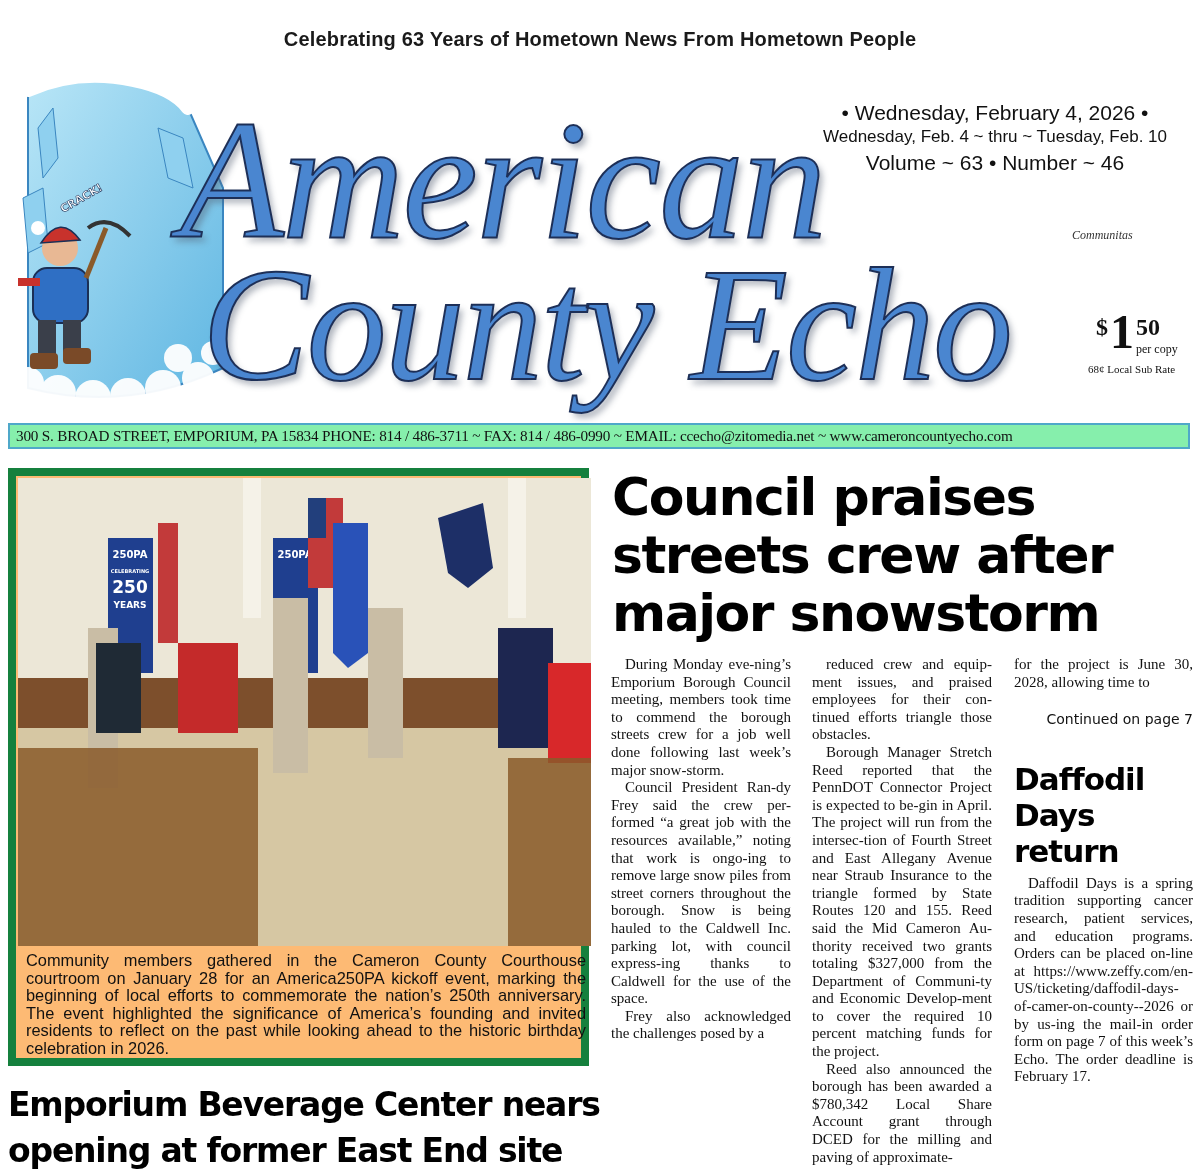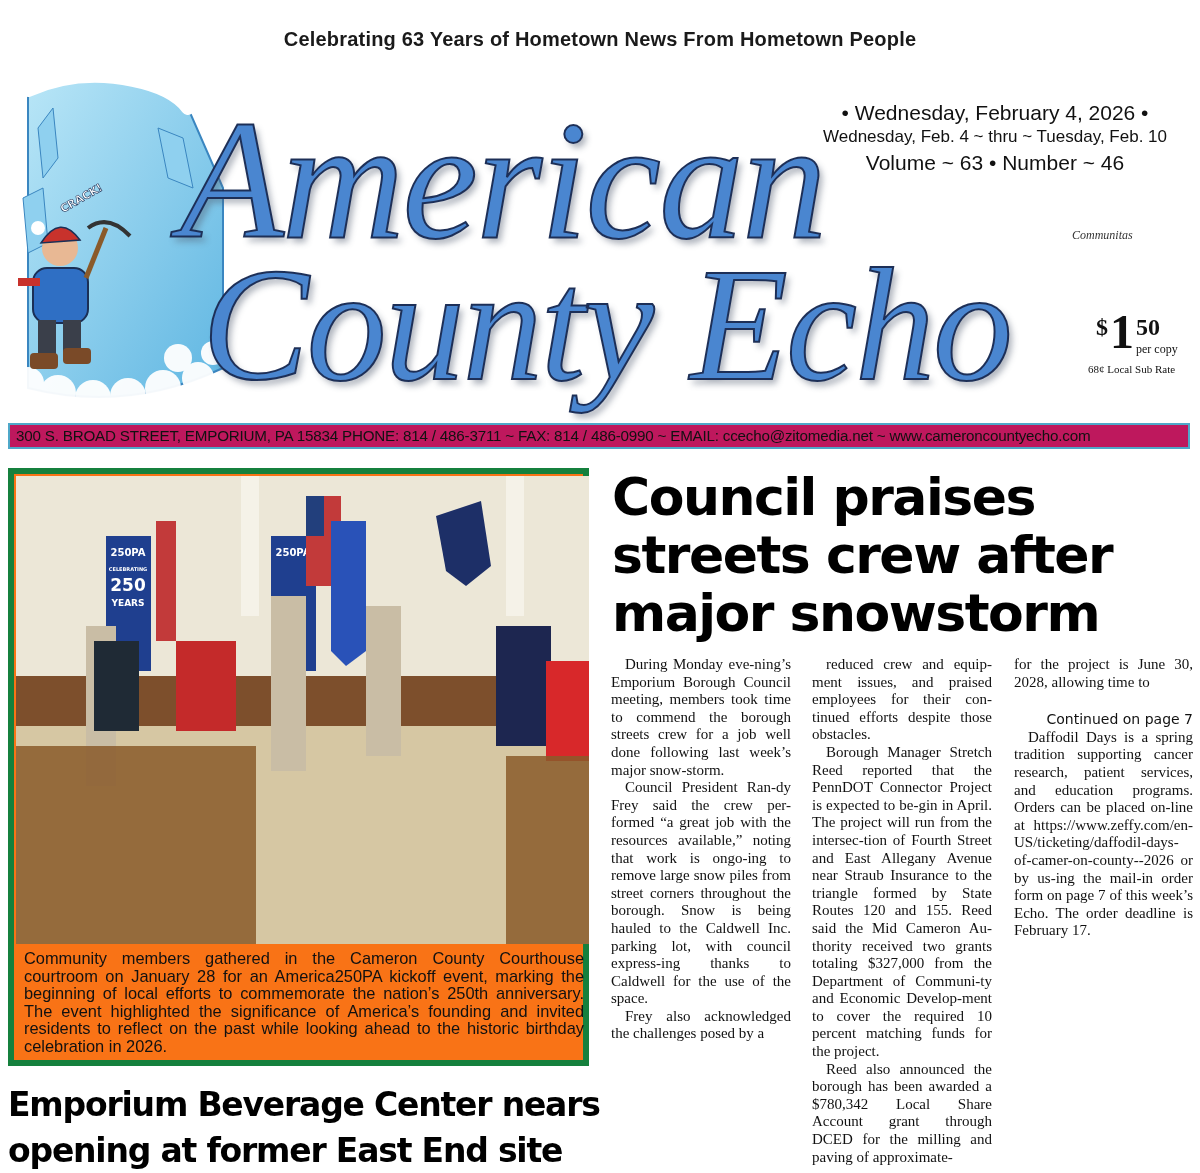--- a/index.html
+++ b/index.html
@@ -26,25 +26,25 @@
   .motto { position: absolute; left: 1072px; top: 228px; font-size: 12px; font-style: italic; color: #333; }
 
   .price { position: absolute; left: 1088px; top: 312px; width: 110px; font-family: "Liberation Serif", serif; }
   .price .dollar { position: absolute; left: 8px; top: 2px; font-size: 24px; font-weight: bold; }
   .price .big { position: absolute; left: 22px; top: -4px; font-size: 48px; font-weight: bold; line-height: 1; }
   .price .cents { position: absolute; left: 48px; top: 2px; font-size: 24px; font-weight: bold; }
   .price .per { position: absolute; left: 48px; top: 30px; font-size: 12px; }
   .price .local { position: absolute; left: 0px; top: 51px; font-size: 11px; white-space: nowrap; }
 
   .addressbar { position: absolute; left: 8px; top: 423px; width: 1182px; height: 26px;
-    background: #be185d; border: 2px solid #4fa8c9; font-family: Liberation Sans, sans-serif;
+    background: #86efac; border: 2px solid #4fa8c9; font-family: Liberation Serif, serif;
     font-size: 15.2px; line-height: 22px; padding-left: 6px; white-space: nowrap; color: #111; letter-spacing: -0.2px; }
 
   
-  .photo-box { position: absolute; left: 8px; top: 468px; width: 581px; height: 598px; border: 6px solid #15803d; background: #f97316; }
+  .photo-box { position: absolute; left: 8px; top: 468px; width: 581px; height: 598px; border: 8px solid #15803d; background: #fdba74; }
   .photo { position: absolute; left: 2px; top: 2px; width: 573px; height: 468px; overflow: hidden; background: #e9e2cd; }
   .caption { position: absolute; left: 10px; top: 476px; width: 560px; font-family: "Liberation Sans", sans-serif;
     font-size: 16.4px; line-height: 17.5px; color: #111; text-align: justify; }
 
   .headline-main { position: absolute; left: 612px; top: 468px; width: 590px; font-family: "DejaVu Sans", sans-serif;
     font-weight: bold; font-size: 52px; line-height: 58px; letter-spacing: -1.5px; color: #000; }
 
   .col { position: absolute; font-family: "Liberation Serif", serif; font-size: 15px; line-height: 17.6px;
     text-align: justify; color: #111; hyphens: manual; }
   .col p { text-indent: 14px; }
@@ -167,28 +167,29 @@
 
 <div class="headline-main">Council praises streets crew after major snowstorm</div>
 
 <div class="col col1">
   <p>During Monday eve-ning’s Emporium Borough Council meeting, members took time to commend the borough streets crew for a job well done following last week’s major snow-storm.</p>
   <p>Council President Ran-dy Frey said the crew per-formed “a great job with the resources available,” noting that work is ongo-ing to remove large snow piles from street corners throughout the borough. Snow is being hauled to the Caldwell Inc. parking lot, with council express-ing thanks to Caldwell for the use of the space.</p>
   <p>Frey also acknowledged the challenges posed by a</p>
 </div>
 
 <div class="col col2">
-  <p>reduced crew and equip-ment issues, and praised employees for their con-tinued efforts despite those obstacles.</p>
+  <p>reduced crew and equip-ment issues, and praised employees for their con-tinued efforts triangle those obstacles.</p>
   <p>Borough Manager Stretch Reed reported that the PennDOT Connector Project is expected to be-gin in April. The project will run from the intersec-tion of Fourth Street and East Allegany Avenue near Straub Insurance to the triangle formed by State Routes 120 and 155. Reed said the Mid Cameron Au-thority received two grants totaling $327,000 from the Department of Communi-ty and Economic Develop-ment to cover the required 10 percent matching funds for the project.</p>
   <p>Reed also announced the borough has been awarded a $780,342 Local Share Account grant through DCED for the milling and paving of approximate-</p>
 </div>
 
 <div class="col col3">
   <p style="text-indent:0">for the project is June 30, 2028, allowing time to</p>
   <div class="continued">Continued on page 7</div>
+  <div class="sub-headline">Daffodil Days return</div>
   <p class="body">Daffodil Days is a spring tradition supporting cancer research, patient services, and education programs. Orders can be placed on-line at https://www.zeffy.com/en-US/ticketing/daffodil-days-of-camer-on-county--2026 or by us-ing the mail-in order form on page 7 of this week’s Echo. The order deadline is February 17.</p>
 
 </div>
 
 <div class="headline-bottom">
   <div>Emporium Beverage Center nears</div>
   <div>opening at former East End site</div>
 </div>
 
 </body></html>

